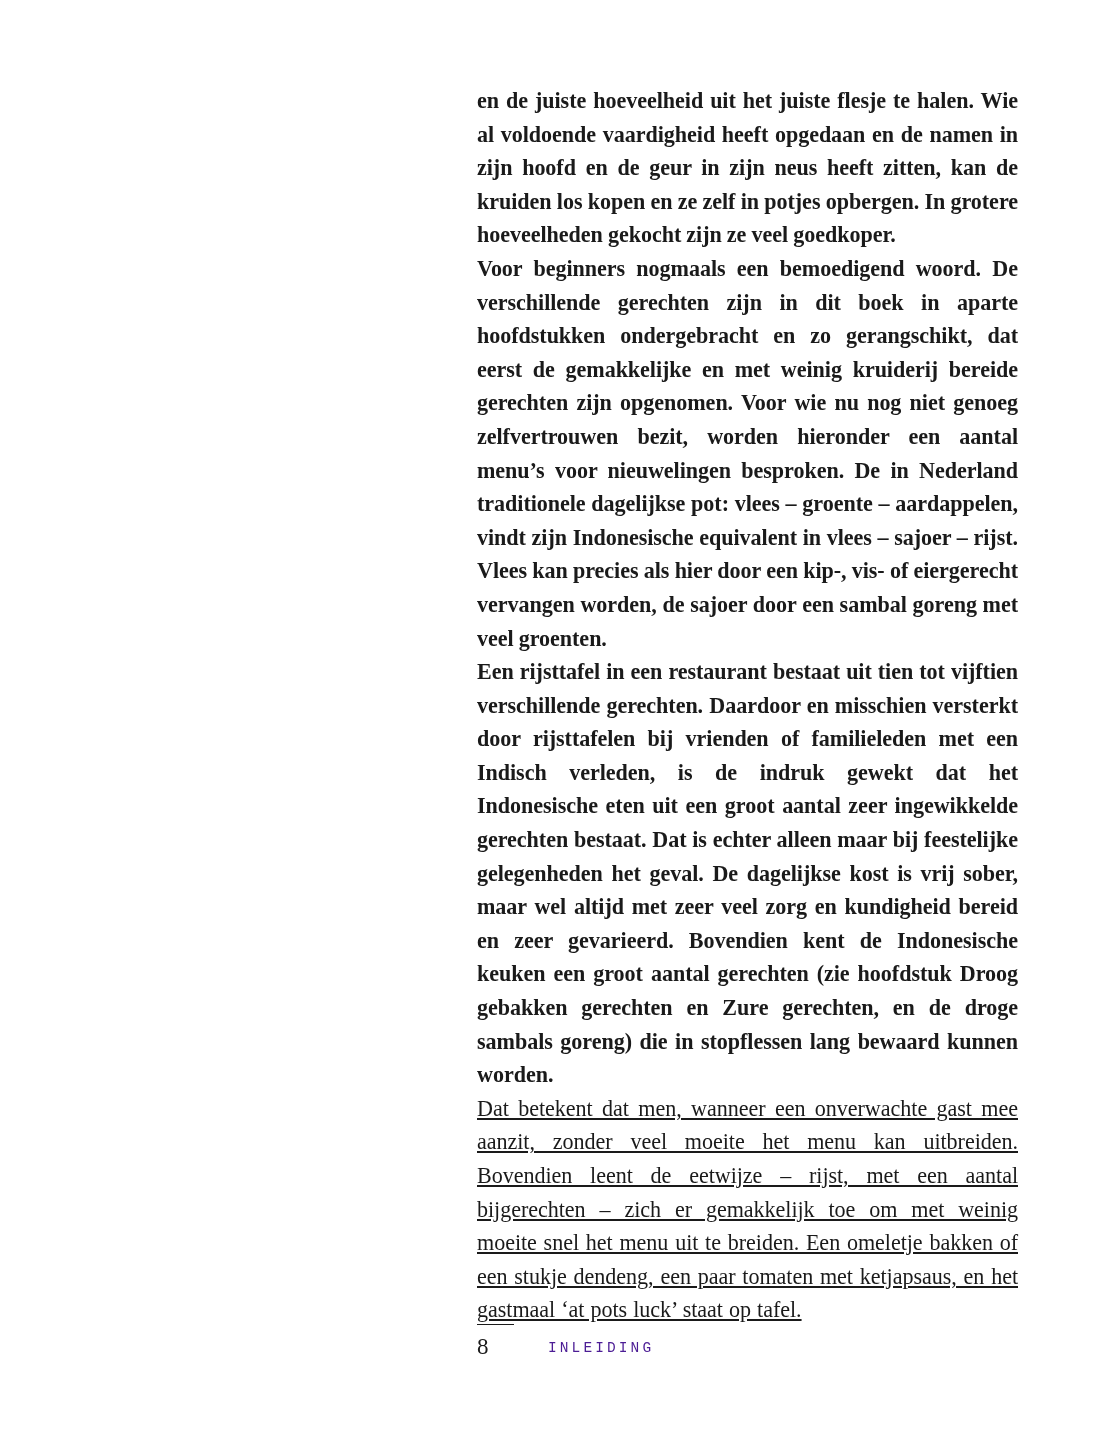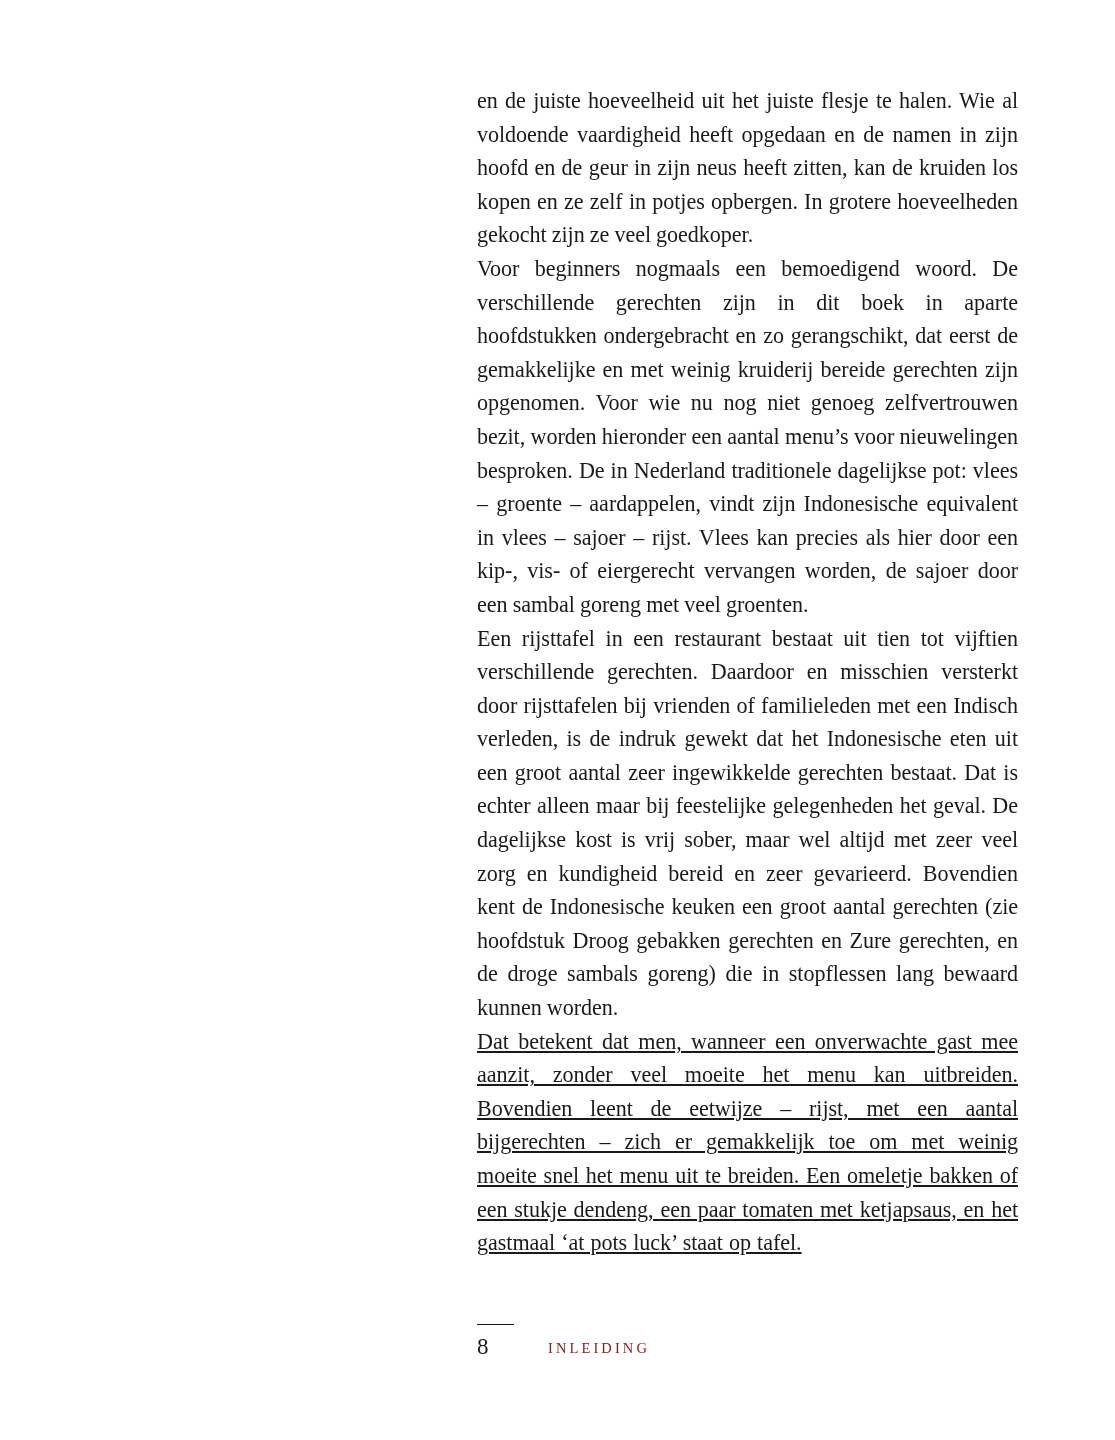--- a/index.html
+++ b/index.html
@@ -41,20 +41,21 @@
     -webkit-hyphens: manual;
     text-indent: 0;
     color: #1a1a1a;
     font-kerning: normal;
     letter-spacing: -0.05px;
   }
 
   
   .para.tight {
     word-spacing: -0.35px;
+    font-weight: bold;
   }
 
   
   .para.loose {
     word-spacing: 0.6px;
     text-decoration: underline;
   }
 
   
   .folio {
@@ -81,25 +82,25 @@
     font-family: "Liberation Serif", "DejaVu Serif", serif;
     font-size: 23px;
     line-height: 30px;
     color: #1a1a1a;
   }
 
   .folio-runhead {
     position: absolute;
     left: 71px;
     top: 21px;
-    font-family: Liberation Serif, serif;
+    font-family: Liberation Mono, monospace;
     font-size: 14.5px;
     line-height: 22px;
     letter-spacing: 3.1px;
-    color: #7f1d1d;
+    color: #4c1d95;
     white-space: nowrap;
   }
 </style>
 </head>
 <body>
 
 <div class="page">
 
   <div class="text-column">
     <p class="para tight">en de juiste hoeveelheid uit het juiste flesje te halen. Wie al voldoende vaardigheid heeft opgedaan en de namen in zijn hoofd en de geur in zijn neus heeft zitten, kan de kruiden los kopen en ze zelf in potjes opbergen. In grotere hoeveelheden gekocht zijn ze veel goedkoper.</p>

